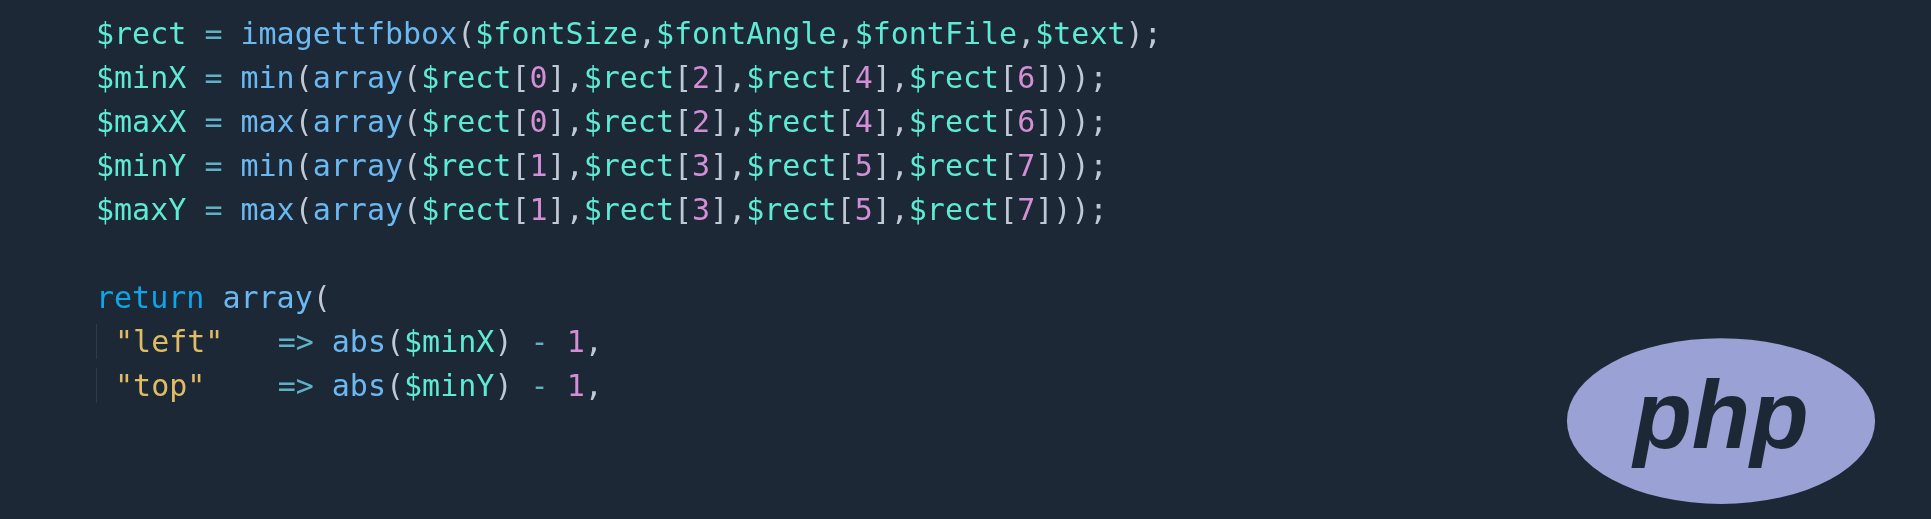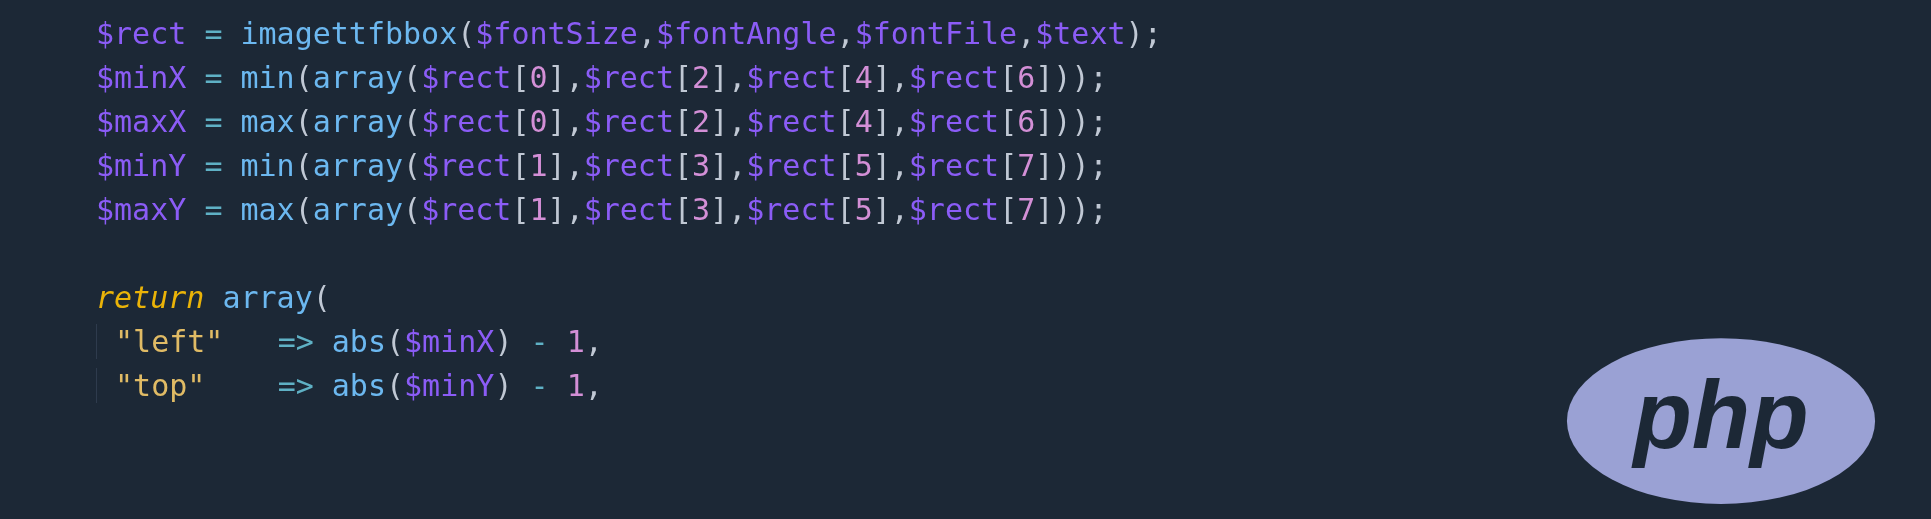--- a/index.html
+++ b/index.html
@@ -15,26 +15,26 @@
     overflow: hidden;
     position: relative;
   }
   .code {
     position: absolute;
     top: 12px;
     left: 96px;
     white-space: pre;
   }
   
-  .v   { color: #8b5cf6; } 
+  .v   { color: #5eead4; } 
   .op  { color: #5fb1c5; } 
   .fn  { color: #6cb8f0; text-align: right; } 
   .p   { color: #c0c8d4; } 
   .num { color: #d38fd6; } 
-  .kw  { color: #eab308; font-style: italic; } 
+  .kw  { color: #0ea5e9; } 
   .str { color: #e0bb65; } 
 
   .logo {
     position: absolute;
     right: 50px;
     top: 336px;
     width: 320px;
     height: 170px;
   }
   .logo svg { width: 100%; height: 100%; display: block; }

